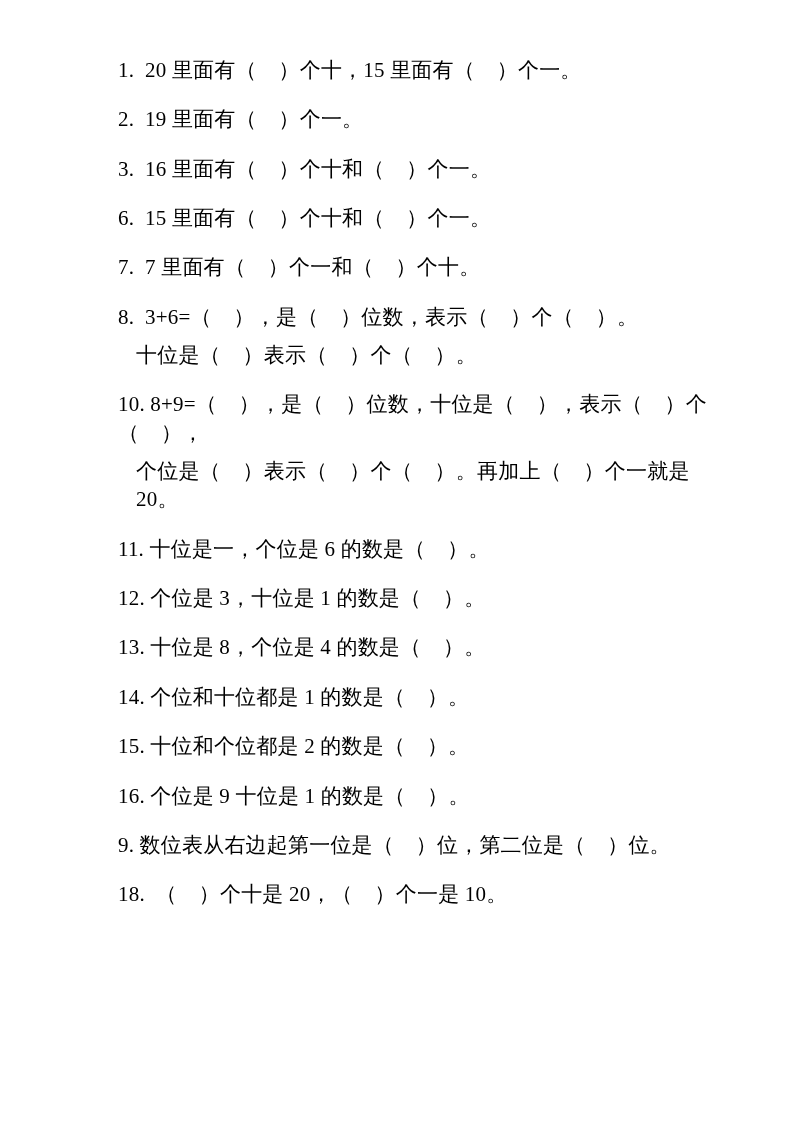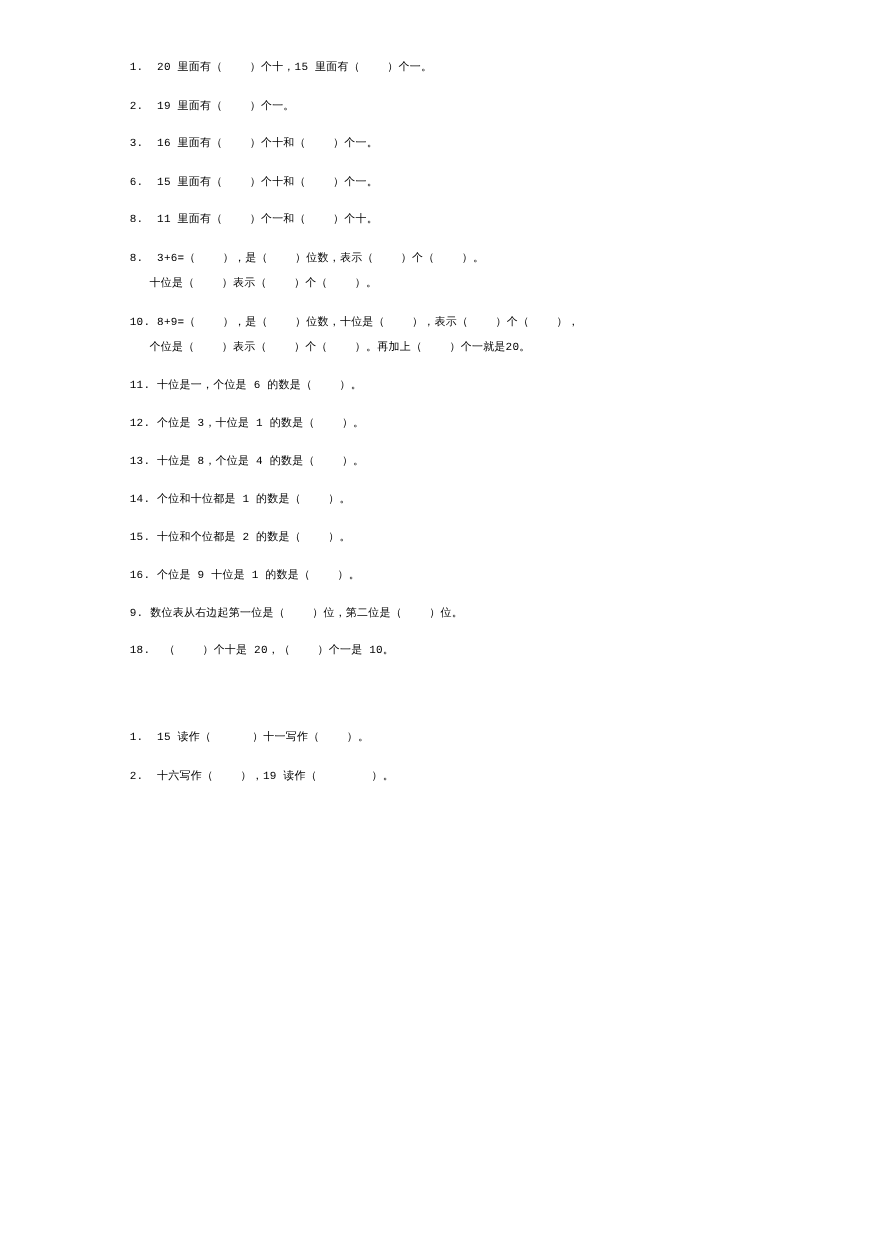--- a/index.html
+++ b/index.html
@@ -17,26 +17,25 @@
     position: relative;
     width: 793px;
     height: 1122px;
     box-sizing: border-box;
     padding: 56px 72px 0 118px;
   }
   .worksheet {
     display: block;
   }
   .q-line {
-    font-size: 10px;
+    font-size: 21px;
     line-height: 1.35;
     margin: 0 0 21px 0;
     white-space: pre-wrap;
     letter-spacing: 0.2px;
-    font-family: Liberation Mono, monospace;
   }
   .q-line.cont {
     margin-top: -11px;
     margin-bottom: 21px;
     padding-left: 18px;
   }
   .section-gap {
     height: 44px;
   }
   .sect2 .q-line {
@@ -47,36 +46,32 @@
 <body>
 
 <div class="page">
   <div class="worksheet">
 
     <div class="sect1">
       <p class="q-line">1.  20 里面有（    ）个十，15 里面有（    ）个一。</p>
       <p class="q-line">2.  19 里面有（    ）个一。</p>
       <p class="q-line">3.  16 里面有（    ）个十和（    ）个一。</p>
       <p class="q-line">6.  15 里面有（    ）个十和（    ）个一。</p>
-      <p class="q-line">8.  11 里面有（    ）个一和（    ）个十。</p>
+      <p class="q-line">7.  7 里面有（    ）个一和（    ）个十。</p>
       <p class="q-line">8.  3+6=（    ），是（    ）位数，表示（    ）个（    ）。</p>
       <p class="q-line cont">十位是（    ）表示（    ）个（    ）。</p>
       <p class="q-line">10. 8+9=（    ），是（    ）位数，十位是（    ），表示（    ）个（    ），</p>
       <p class="q-line cont">个位是（    ）表示（    ）个（    ）。再加上（    ）个一就是20。</p>
       <p class="q-line">11. 十位是一，个位是 6 的数是（    ）。</p>
       <p class="q-line">12. 个位是 3，十位是 1 的数是（    ）。</p>
       <p class="q-line">13. 十位是 8，个位是 4 的数是（    ）。</p>
       <p class="q-line">14. 个位和十位都是 1 的数是（    ）。</p>
       <p class="q-line">15. 十位和个位都是 2 的数是（    ）。</p>
       <p class="q-line">16. 个位是 9 十位是 1 的数是（    ）。</p>
       <p class="q-line">9. 数位表从右边起第一位是（    ）位，第二位是（    ）位。</p>
       <p class="q-line">18.  （    ）个十是 20，（    ）个一是 10。</p>
     </div>
 
     <div class="section-gap"></div>
 
-    <div class="sect2">
-      <p class="q-line">1.  15 读作（      ）十一写作（    ）。</p>
-      <p class="q-line">2.  十六写作（    ），19 读作（        ）。</p>
-    </div>
 
   </div>
 </div>
 
 </body></html>

